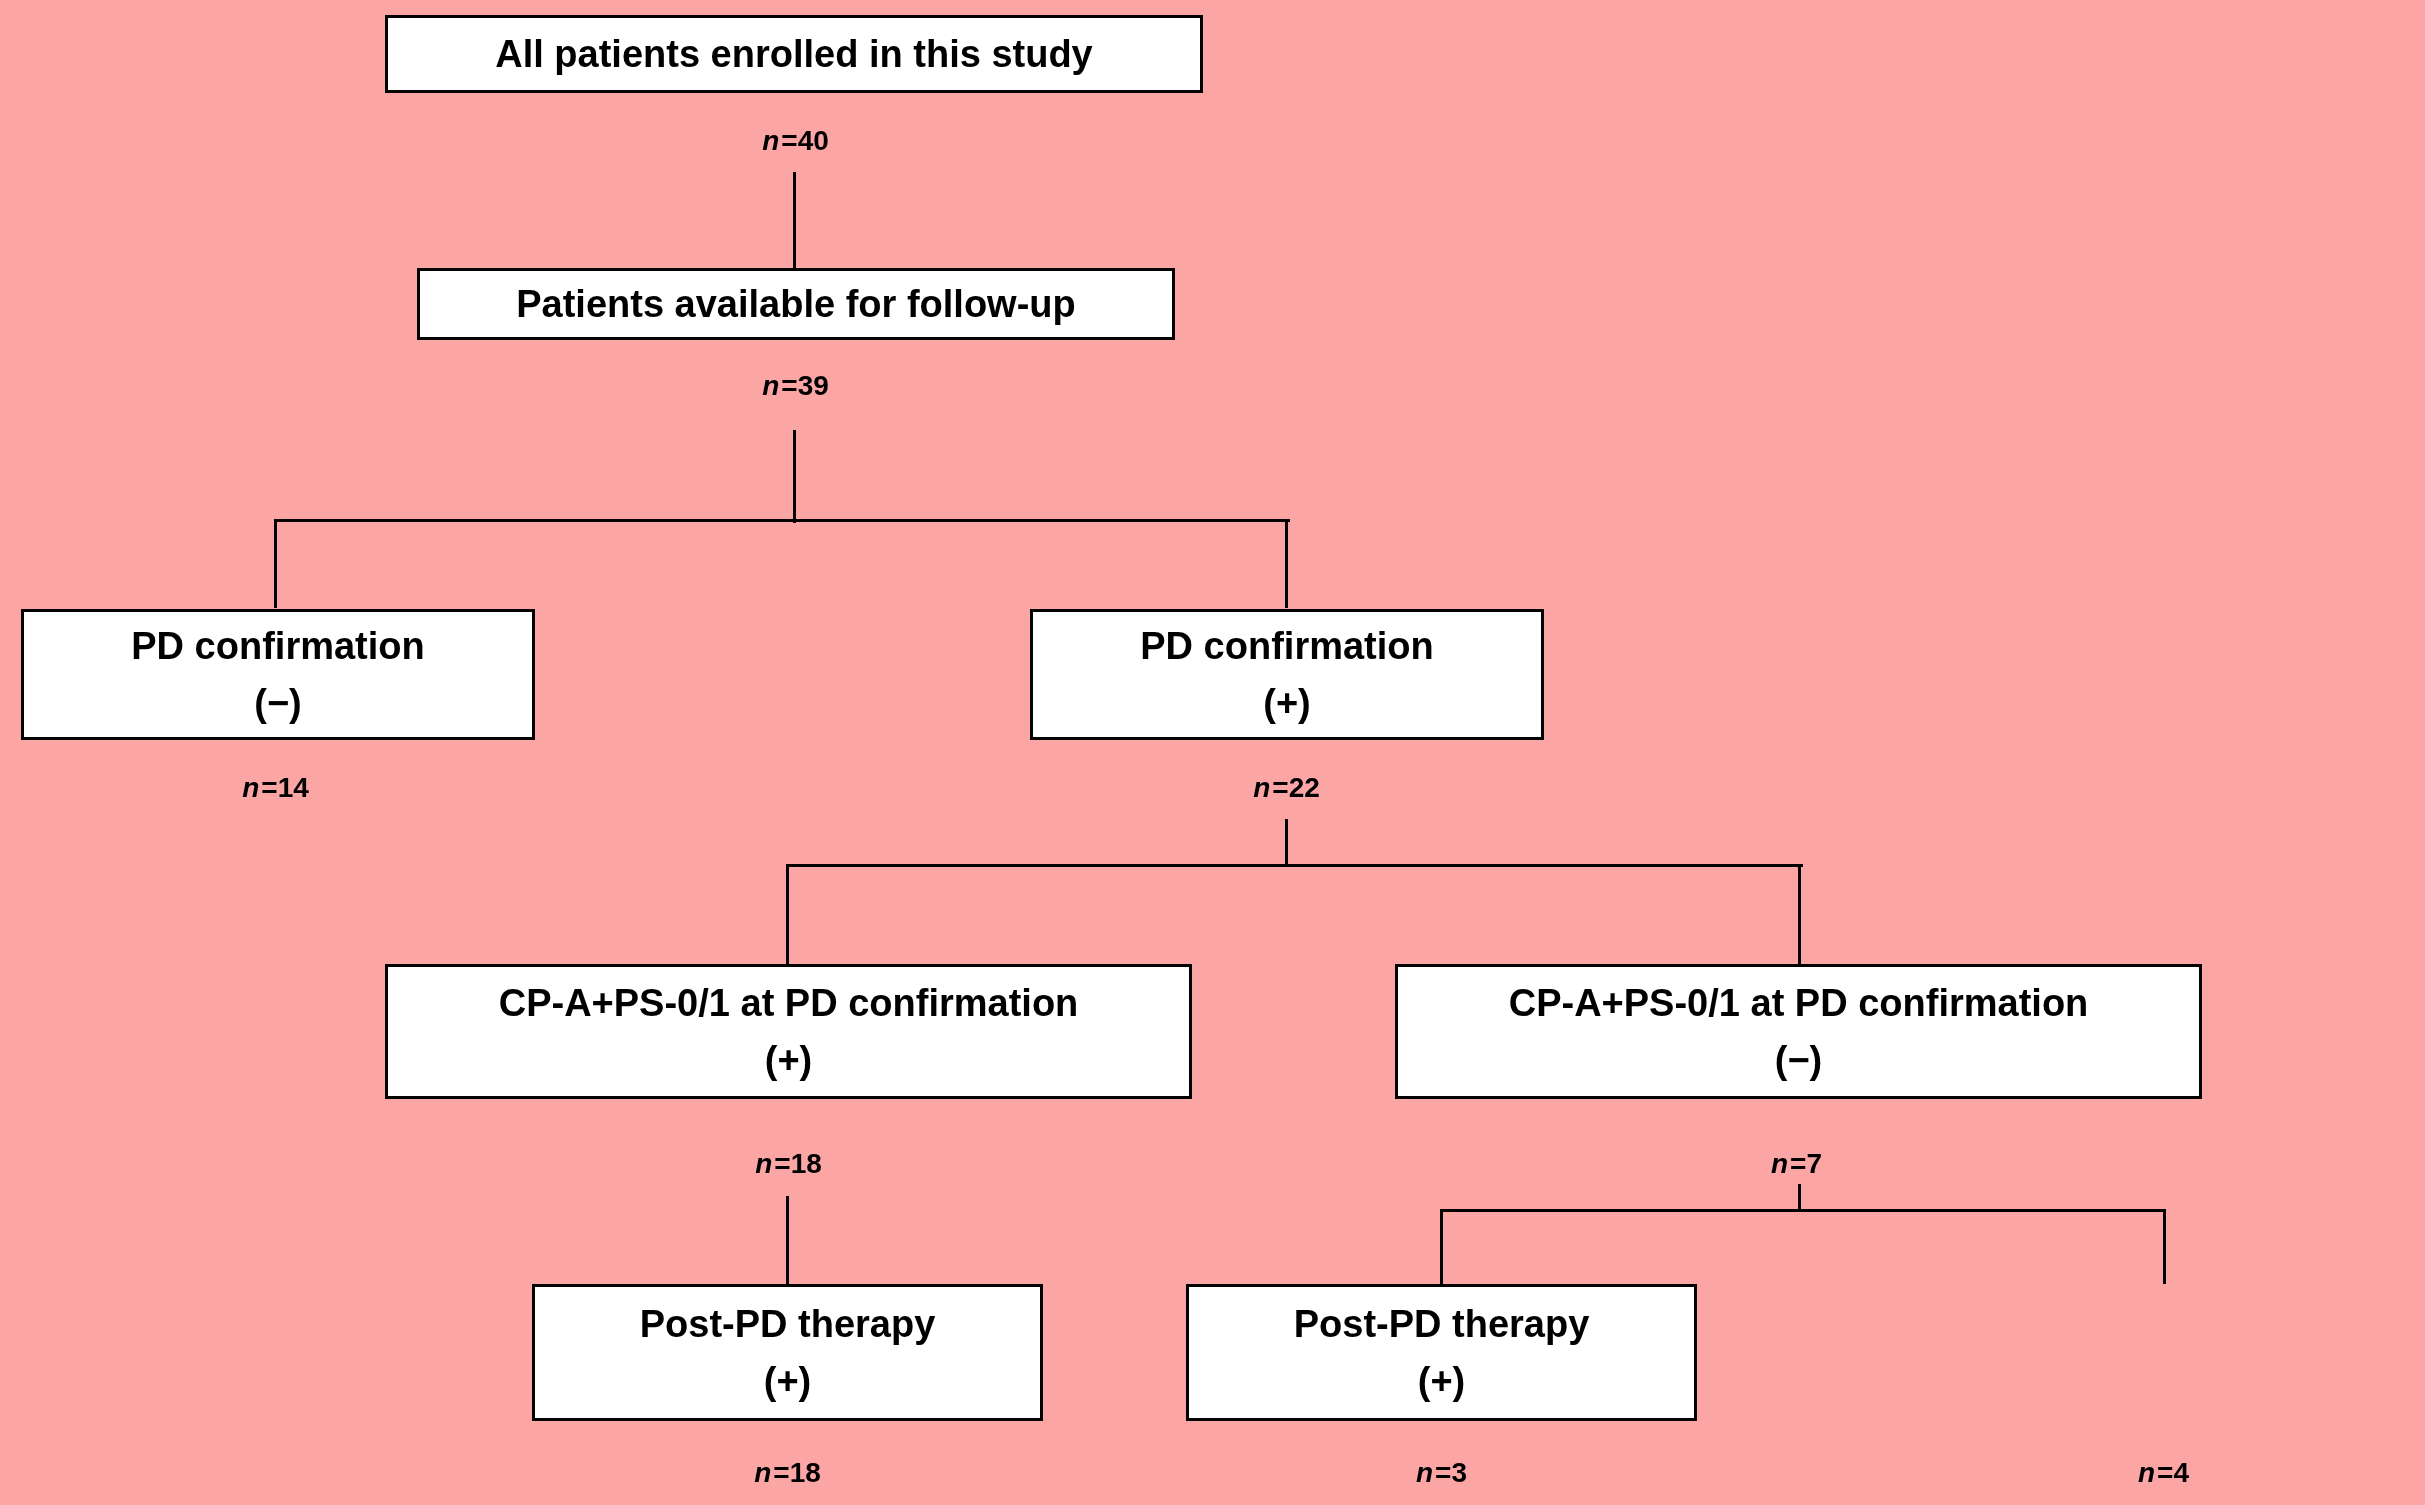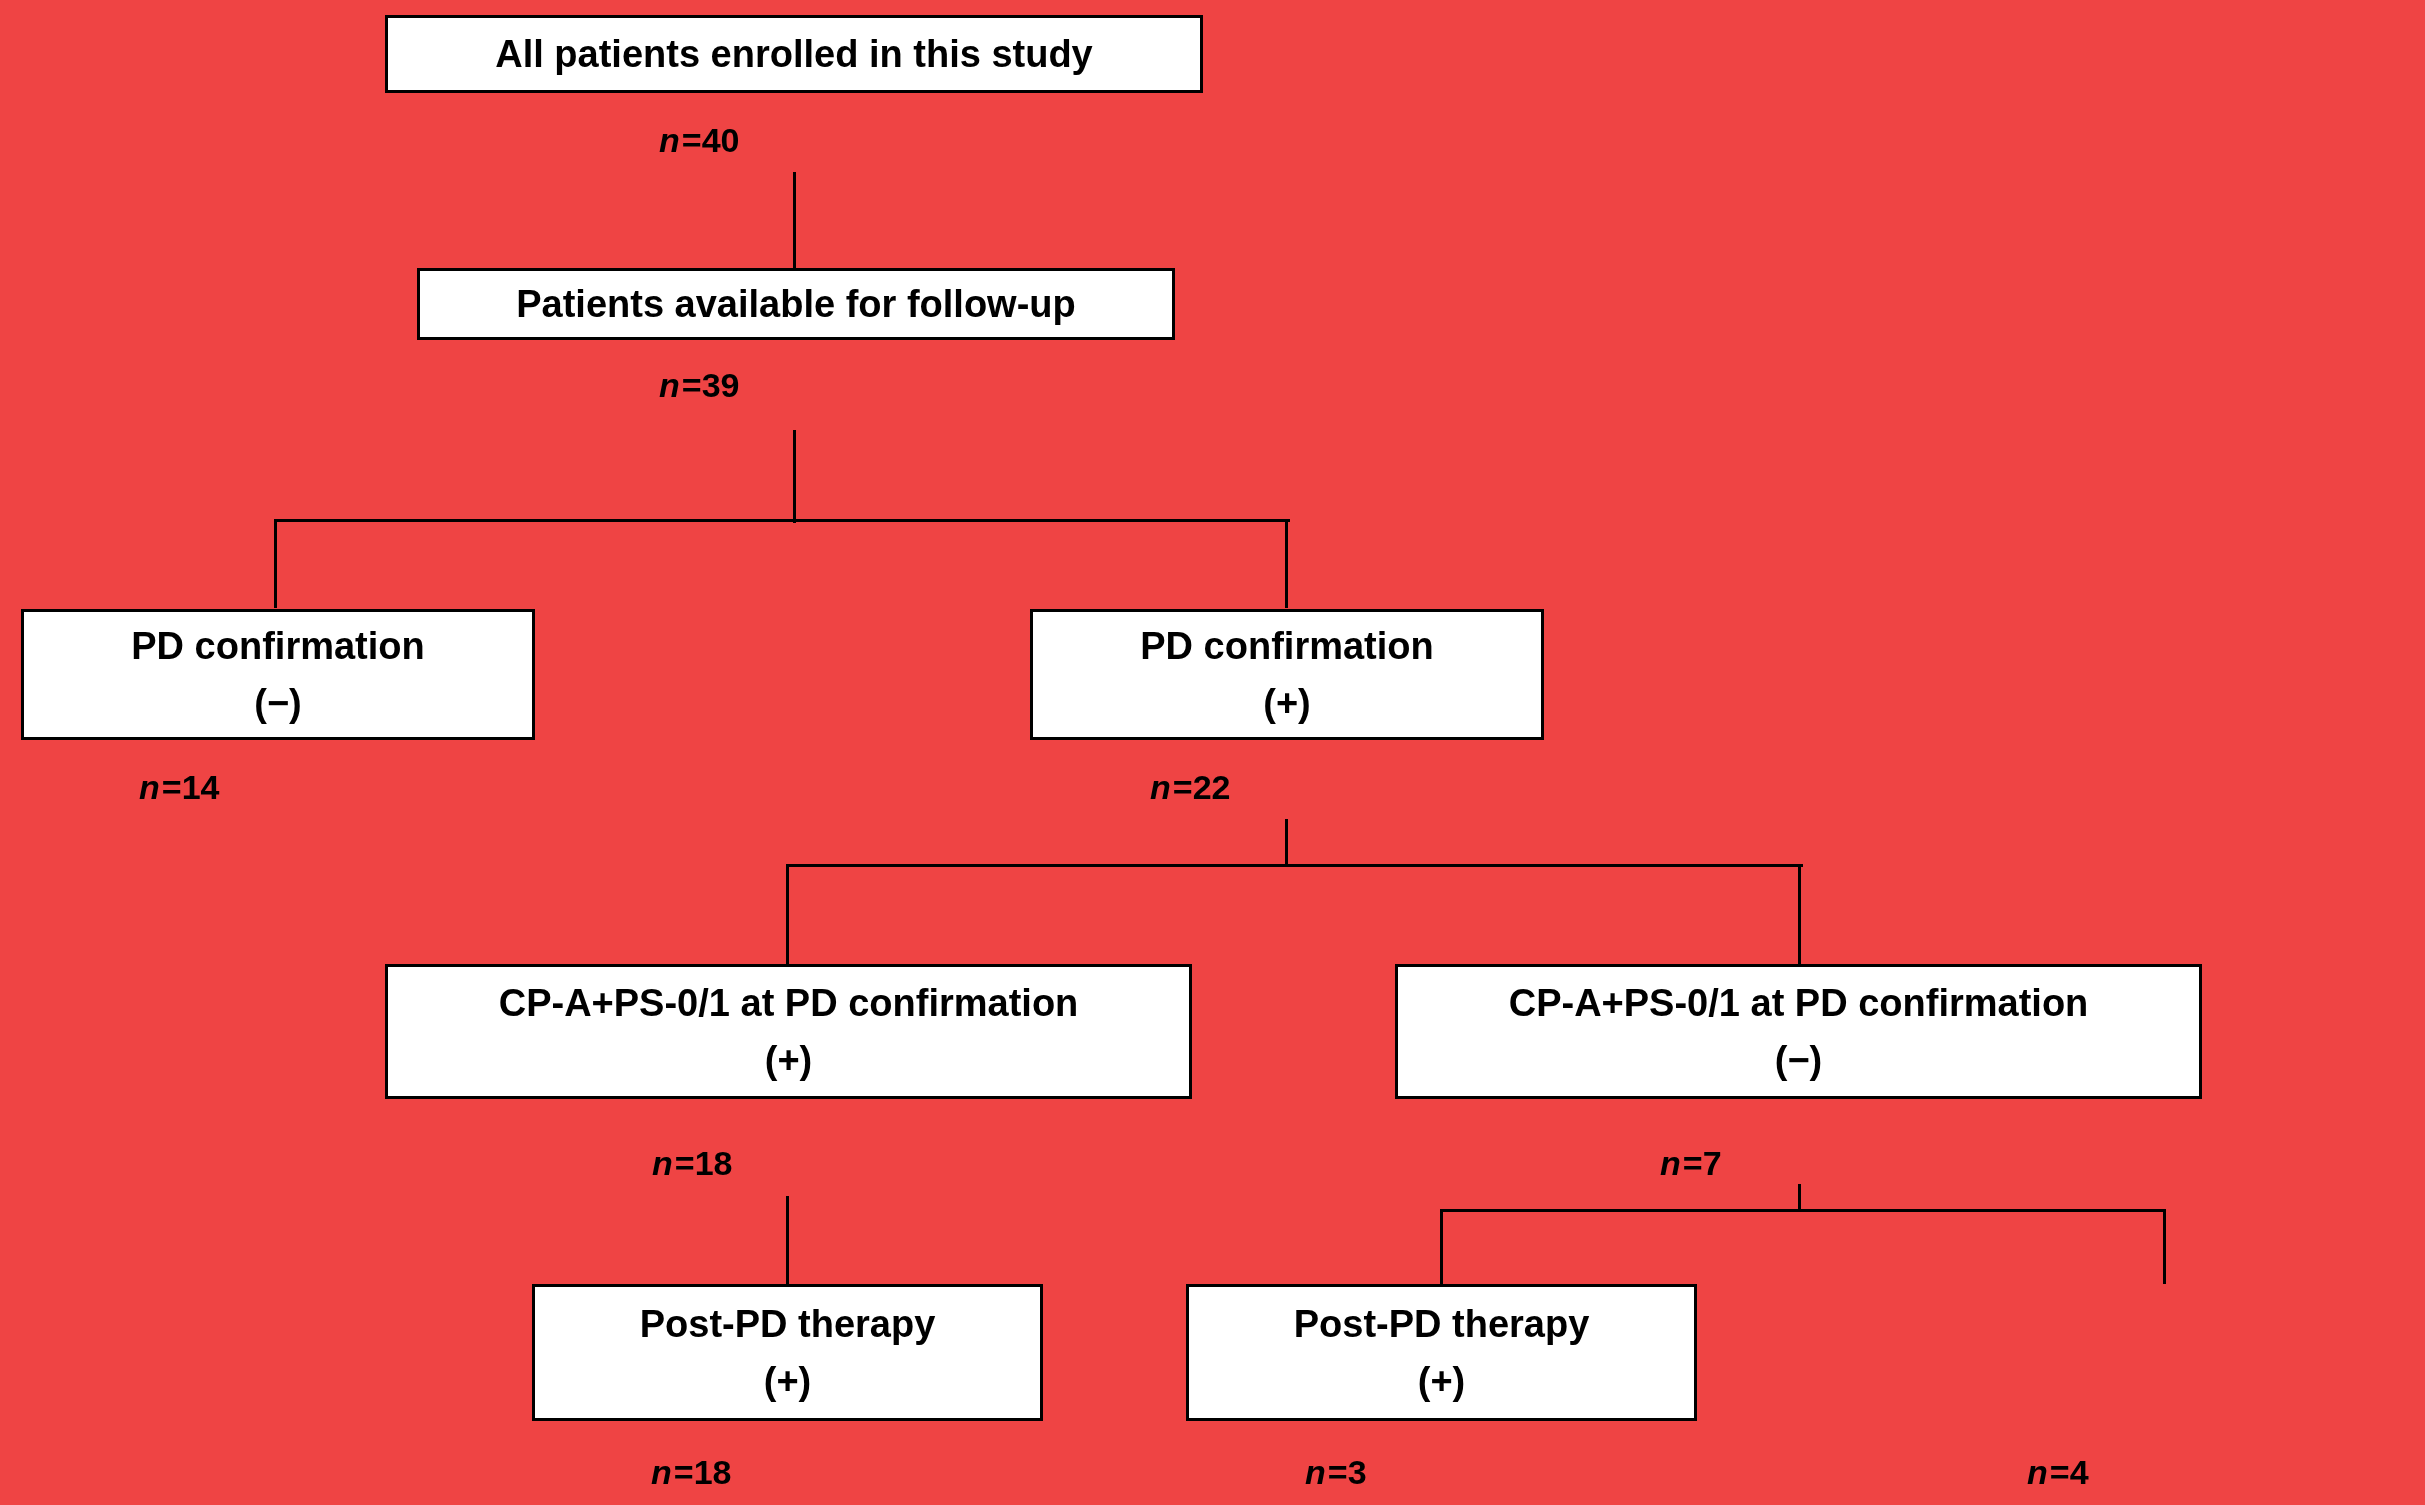--- a/index.html
+++ b/index.html
@@ -4,21 +4,21 @@
 <style>
   html, body {
     margin: 0;
     padding: 0;
     background: #ffffff;
   }
   .canvas {
     position: relative;
     width: 2426px;
     height: 1505px;
-    background: #ef4444;
+    background: #fca5a5;
     font-family: "Liberation Sans", sans-serif;
     font-weight: bold;
     color: #000000;
     overflow: hidden;
   }
   .node {
     position: absolute;
     box-sizing: border-box;
     border: 3.3px solid #000000;
     background: #ffffff;
@@ -30,22 +30,22 @@
     font-size: 38px;
     line-height: 57px;
     white-space: nowrap;
   }
   .node .l {
     display: block;
   }
   .count {
     position: absolute;
     width: 273px;
-    text-align: left;
-    font-size: 34px;
+    text-align: center;
+    font-size: 28px;
     line-height: 55px;
     white-space: nowrap;
   }
   .count .sym {
     font-style: italic;
     padding-right: 2px;
   }
   .line {
     position: absolute;
     background: #000000;

